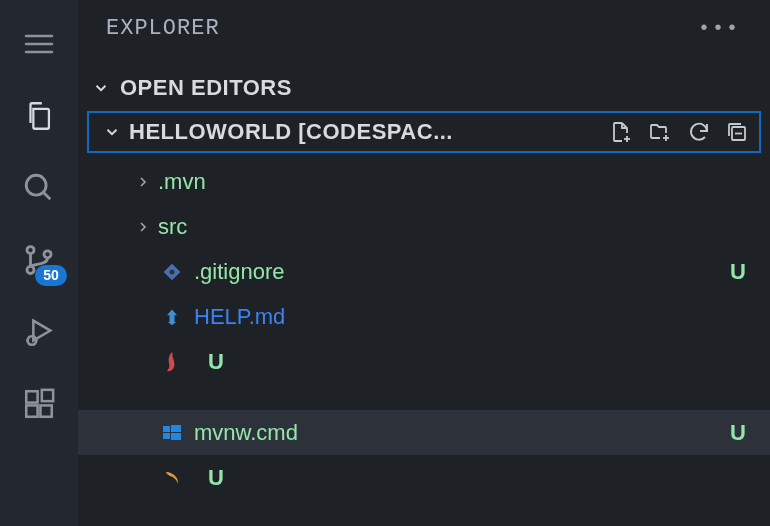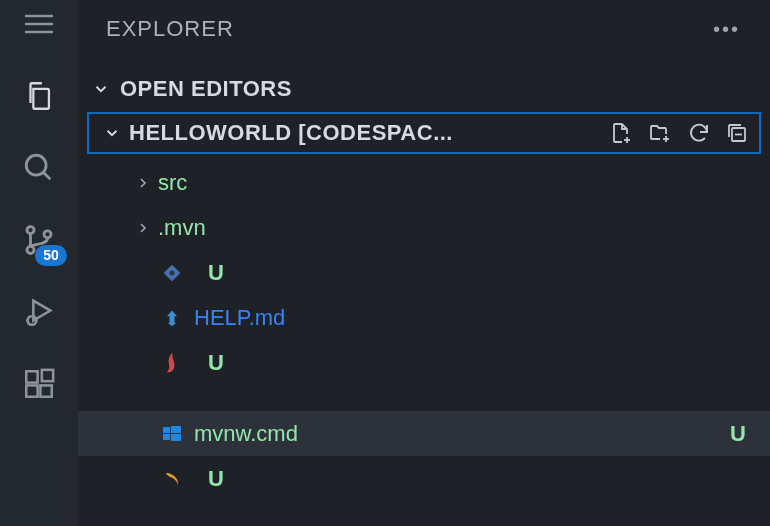--- a/index.html
+++ b/index.html
@@ -10,21 +10,21 @@
       height: 526px;
       overflow: hidden;
       display: flex;
     }
     .activity-bar {
       width: 78px;
       background: #23272e;
       display: flex;
       flex-direction: column;
       align-items: center;
-      padding-top: 4px;
+      padding-top: 24px;
       gap: 32px;
     }
     .activity-icon {
       width: 40px;
       height: 40px;
       display: flex;
       align-items: center;
       justify-content: center;
       color: #7d838d;
       position: relative;
@@ -50,20 +50,21 @@
       flex-direction: column;
     }
     .panel-header {
       display: flex;
       align-items: center;
       justify-content: space-between;
       padding: 16px 30px 10px 28px;
       color: #abb2bf;
       font-size: 22px;
       letter-spacing: 1px;
+      font-family: Liberation Mono, monospace;
     }
     .section-header {
       display: flex;
       align-items: center;
       padding: 8px 12px 8px 14px;
       color: #d7dae0;
       font-size: 22px;
       font-weight: 700;
       letter-spacing: 0.5px;
       gap: 10px;
@@ -231,44 +232,45 @@
 
   <div class="tree">
 
     <div class="tree-row">
       <span class="indent"></span>
       <span class="expand">
         <svg width="16" height="16" viewBox="0 0 24 24" fill="none" stroke="#9da3ad" stroke-width="2.5">
             <polyline points="9 6 15 12 9 18"></polyline>
           </svg>
       </span>
-      <span class="fname folder-name">src</span>
+      <span class="fname folder-name">.mvn</span>
       <span class="status"><span class="dot"></span></span>
     </div>
 
     <div class="tree-row">
       <span class="indent"></span>
       <span class="expand">
         <svg width="16" height="16" viewBox="0 0 24 24" fill="none" stroke="#9da3ad" stroke-width="2.5">
             <polyline points="9 6 15 12 9 18"></polyline>
           </svg>
       </span>
-      <span class="fname folder-name">.mvn</span>
+      <span class="fname folder-name">src</span>
       <span class="status"><span class="dot"></span></span>
     </div>
 
     <div class="tree-row">
       <span class="indent"></span>
       <span class="expand"></span>
       <span class="ficon">
         <svg width="20" height="20" viewBox="0 0 24 24">
             <path fill="#4a6fb0" d="M12 2l10 10-10 10L2 12z"></path>
             <circle cx="12" cy="12" r="3" fill="#2b3240"></circle>
           </svg>
       </span>
+      <span class="fname file-green">.gitignore</span>
       <span class="status u">U</span>
     </div>
 
     <div class="tree-row">
       <span class="indent"></span>
       <span class="expand"></span>
       <span class="ficon">
         <svg width="20" height="20" viewBox="0 0 24 24">
             <path fill="#3d8fd1" d="M12 3l6 7H6z M9 10h6v8H9z M7 18l5 4 5-4z"></path>
           </svg>

